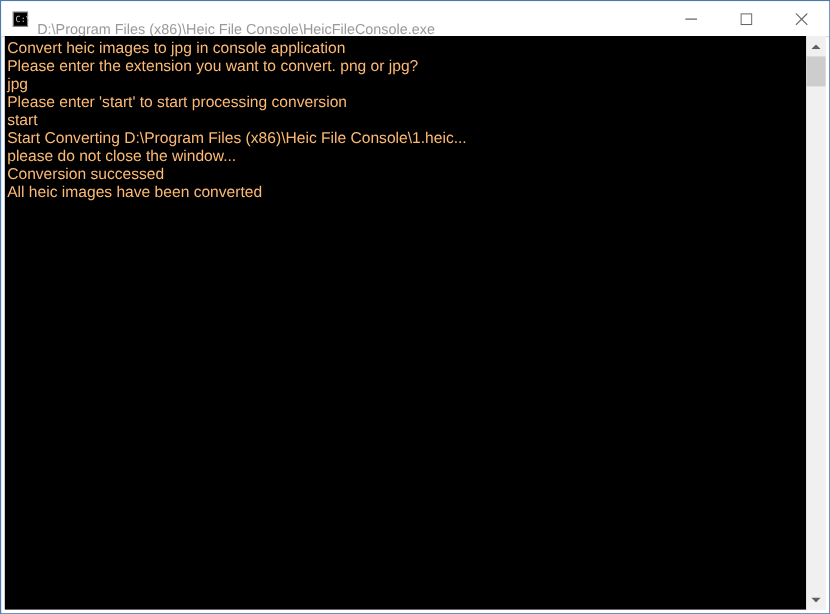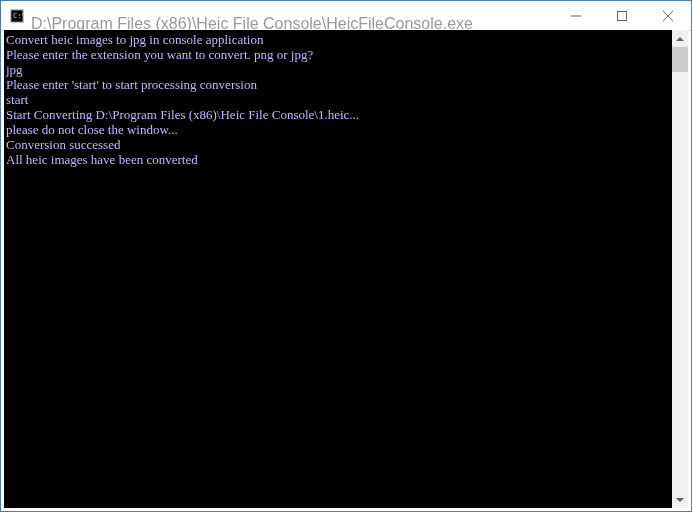--- a/index.html
+++ b/index.html
@@ -21,21 +21,21 @@
     .titlebar-icon {
       width: 16px;
       height: 16px;
       margin: 0 6px 0 8px;
       display: inline-flex;
       align-items: center;
       justify-content: center;
     }
     .titlebar-title {
       flex: 1;
-      font-size: 16px;
+      font-size: 12px;
       color: #999;
       white-space: nowrap;
       overflow: hidden;
       margin-top: 16px;
     }
     .titlebar-buttons {
       display: flex;
       height: 100%;
     }
     .titlebar-btn {
@@ -47,22 +47,22 @@
       color: #666;
       cursor: pointer;
     }
     .console-area {
       position: absolute;
       top: 30px;
       left: 4px;
       right: 20px;
       bottom: 4px;
       background: #000;
-      color: #c4b5fd;
-      font-family: Liberation Serif, serif;
+      color: #fdba74;
+      font-family: Liberation Sans, sans-serif;
       font-size: 13px;
       line-height: 15px;
       padding: 2px 2px;
       white-space: pre;
       overflow: hidden;
     }
     .console-line {
       display: block;
       min-height: 15px;
     }

